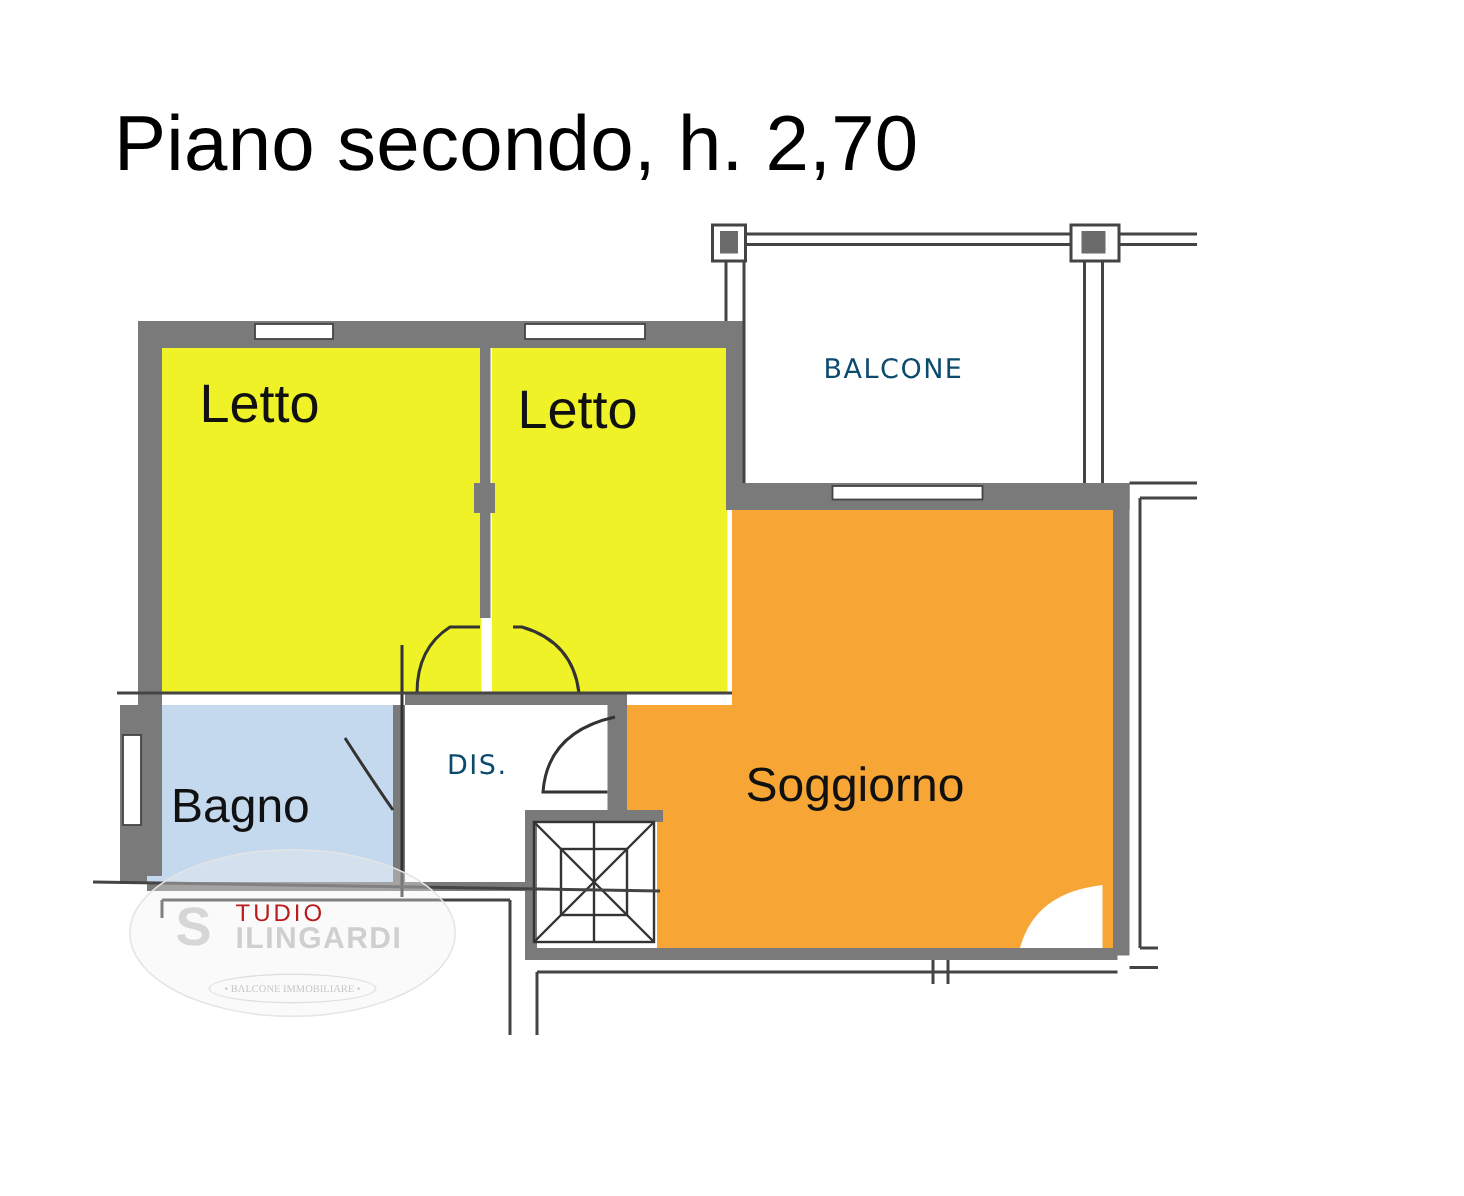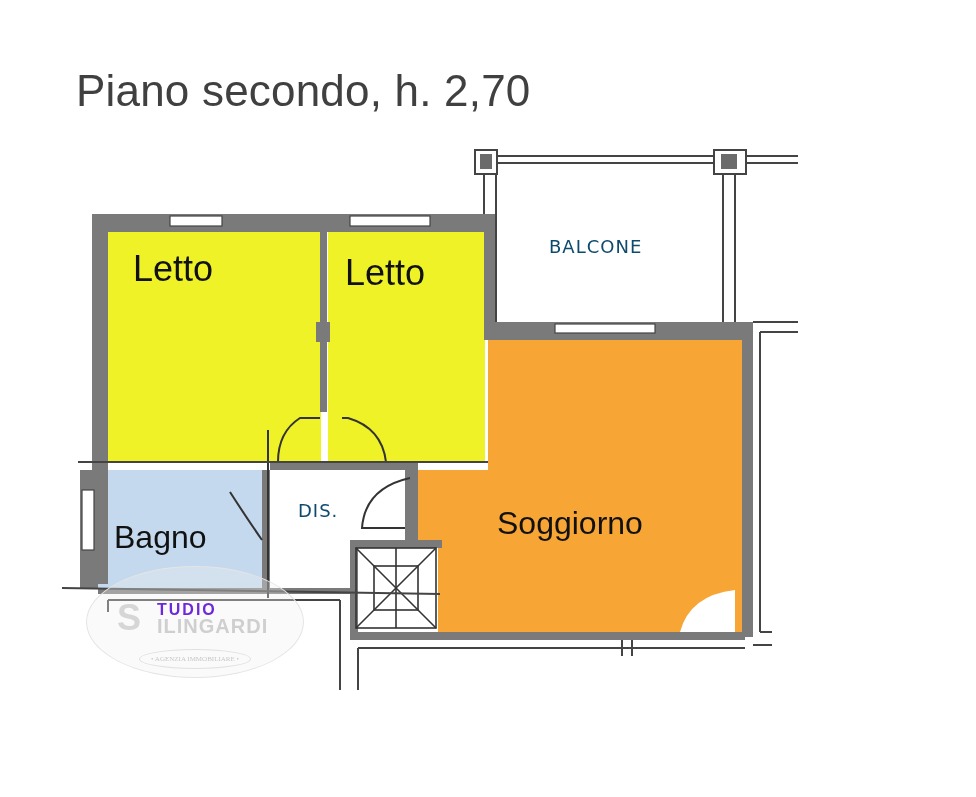--- a/index.html
+++ b/index.html
@@ -1,17 +1,17 @@
 <!DOCTYPE html>
 <html><head>
 <meta charset="utf-8">
 <style>
   html,body{margin:0;padding:0;background:#fff;}
   body{width:976px;height:797px;position:relative;overflow:hidden;font-family:"Liberation Sans",sans-serif;}
-  .title{position:absolute;left:76px;top:66px;font-size:44px;color:#404040;letter-spacing:0.2px;white-space:nowrap;}
+  .title{position:absolute;left:76px;top:66px;font-size:52px;color:#000000;letter-spacing:0.2px;white-space:nowrap;}
   svg.plan{position:absolute;left:0;top:0;}
   .lbl{position:absolute;color:#111;white-space:nowrap;}
   .big{font-size:36px;}
   .mid{font-size:32px;}
   .small{font-size:18px;letter-spacing:1px;color:#0c4a6e;font-family:"DejaVu Sans",sans-serif;}
   .wm{position:absolute;}
 </style>
 </head>
 <body>
 
@@ -106,16 +106,16 @@
 
 <div class="lbl big" style="left:133px;top:248px;">Letto</div>
 <div class="lbl big" style="left:345px;top:252px;">Letto</div>
 <div class="lbl small" style="left:549px;top:236px;">BALCONE</div>
 <div class="lbl mid" style="left:114px;top:519px;">Bagno</div>
 <div class="lbl small" style="left:298px;top:500px;">DIS.</div>
 <div class="lbl mid" style="left:497px;top:505px;">Soggiorno</div>
 
 <div class="wm" style="left:86px;top:566px;width:216px;height:110px;border:1px solid #e4e4e4;border-radius:50%;background:rgba(240,240,240,0.35);">
   <div style="position:absolute;left:30px;top:30px;font-size:36px;font-weight:bold;color:#d6d6d6;">S</div>
-  <div style="position:absolute;left:70px;top:34px;font-size:16px;font-weight:bold;color:#6d28d9;letter-spacing:2px;">TUDIO</div>
+  <div style="position:absolute;left:70px;top:34px;font-size:16px;font-weight:normal;color:#b91c1c;letter-spacing:2px;">TUDIO</div>
   <div style="position:absolute;left:70px;top:48px;font-size:20px;font-weight:bold;color:#cfcfcf;letter-spacing:1px;">ILINGARDI</div>
-  <div style="position:absolute;left:52px;top:82px;width:110px;height:18px;border:1px solid #e0e0e0;border-radius:50%;font-size:7px;color:#c8c8c8;text-align:center;line-height:18px;font-family:'Liberation Serif',serif;">• AGENZIA IMMOBILIARE •</div>
+  <div style="position:absolute;left:52px;top:82px;width:110px;height:18px;border:1px solid #e0e0e0;border-radius:50%;font-size:7px;color:#c8c8c8;text-align:center;line-height:18px;font-family:'Liberation Serif',serif;">• BALCONE IMMOBILIARE •</div>
 </div>
 
 </body></html>

